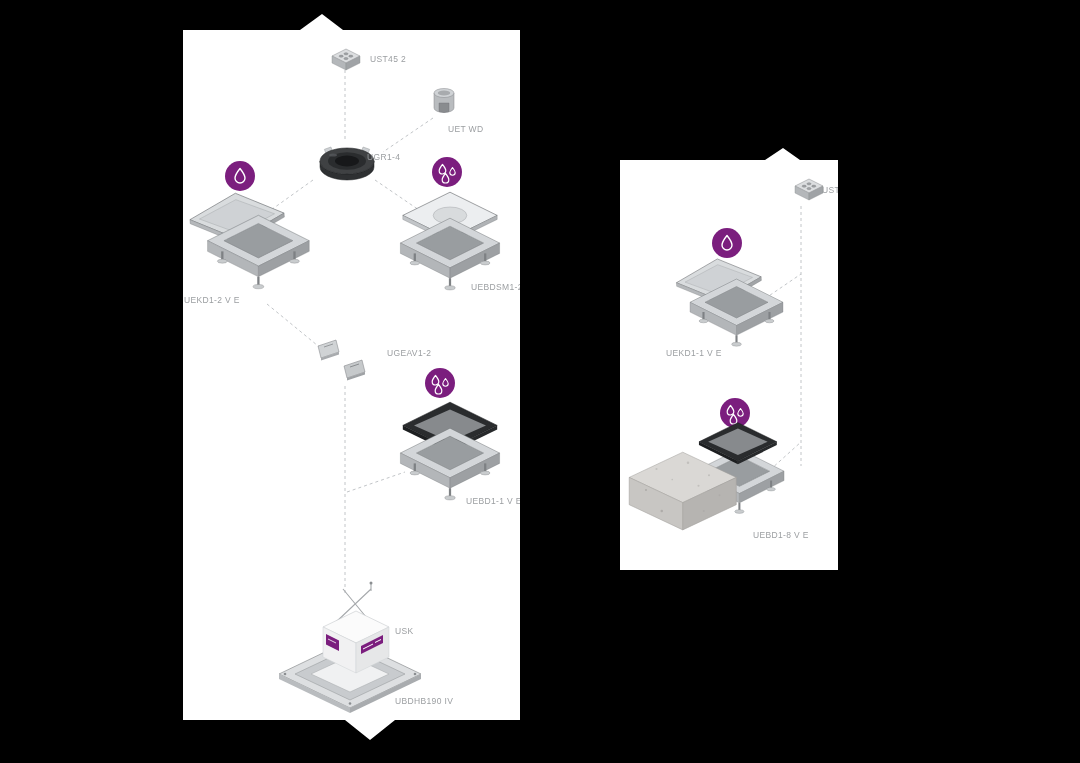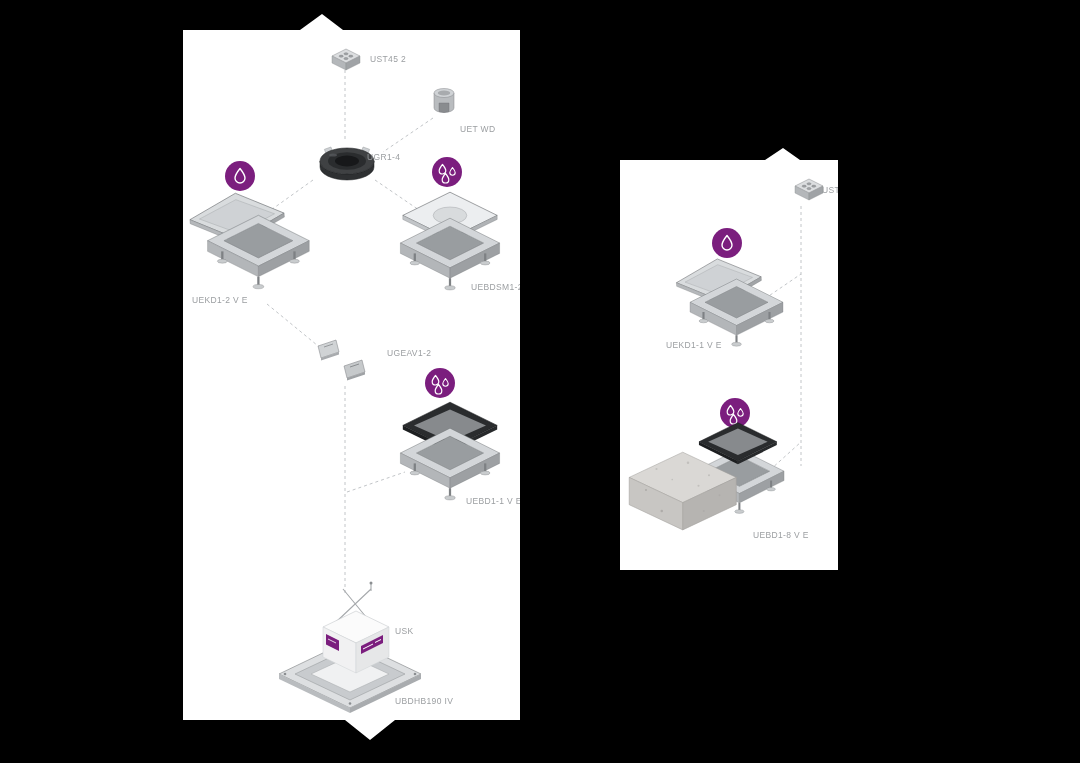--- a/index.html
+++ b/index.html
@@ -167,21 +167,21 @@
           <use href="#g-ust45"></use>
         </svg>
     </div>
     <div class="lbl" style="left:187px;top:40px">UST45 2</div>
 
     <div class="node" style="left:248px;top:72px">
       <svg width="26" height="32" viewBox="0 0 26 32">
           <use href="#g-uet"></use>
         </svg>
     </div>
-    <div class="lbl" style="left:277px;top:110px">UET WD</div>
+    <div class="lbl" style="left:265px;top:110px">UET WD</div>
 
     <div class="node" style="left:134px;top:130px">
       <svg width="60" height="38" viewBox="0 0 60 38">
           <use href="#g-ugr"></use>
         </svg>
     </div>
     <div class="lbl" style="left:184px;top:138px">UGR1-4</div>
 
     <svg class="node" style="left:42px;top:147px" width="30" height="30" viewBox="0 0 30 30">
         <use href="#g-drop1"></use>
@@ -189,21 +189,21 @@
     <svg class="node" style="left:249px;top:143px" width="30" height="30" viewBox="0 0 30 30">
         <use href="#g-drop3"></use>
       </svg>
 
     <div class="node" style="left:0px;top:176px">
       <svg width="135" height="118" viewBox="0 0 135 118">
         <use href="#g-lid-flat" transform="translate(2,0) scale(0.8) rotate(-4 65 33)"></use>
         <use href="#g-box-base" transform="translate(18,22) scale(0.82)"></use>
       </svg>
     </div>
-    <div class="lbl" style="left:9px;top:281px">UEKD1-2 V E</div>
+    <div class="lbl" style="left:1px;top:281px">UEKD1-2 V E</div>
 
     <div class="node" style="left:205px;top:175px">
       <svg width="120" height="118" viewBox="0 0 120 118">
         <use href="#g-cover-sm" transform="translate(10,0) scale(0.8)"></use>
         <use href="#g-box-base" transform="translate(6,26) scale(0.8)"></use>
       </svg>
     </div>
     <div class="lbl" style="left:288px;top:268px">UEBDSM1-2 V E</div>
 
     <div class="node" style="left:132px;top:324px">
@@ -261,21 +261,21 @@
     <svg class="node" style="left:92px;top:80px" width="30" height="30" viewBox="0 0 30 30">
         <use href="#g-drop1"></use>
       </svg>
 
     <div class="node" style="left:38px;top:106px">
       <svg width="135" height="118" viewBox="0 0 135 118">
         <use href="#g-lid-flat" transform="translate(14,2) scale(0.72) rotate(-4 65 33)"></use>
         <use href="#g-box-base" transform="translate(26,22) scale(0.75)"></use>
       </svg>
     </div>
-    <div class="lbl" style="left:46px;top:192px">UEKD1-1 V E</div>
+    <div class="lbl" style="left:46px;top:200px">UEKD1-1 V E</div>
 
     <svg class="node" style="left:100px;top:250px" width="30" height="30" viewBox="0 0 30 30">
         <use href="#g-drop3"></use>
       </svg>
 
     <div class="node" style="left:5px;top:272px">
       <svg width="180" height="115" viewBox="0 0 180 115">
         <use href="#g-box-base" transform="translate(64,26) scale(0.72)"></use>
         <use href="#g-concrete" transform="translate(0,28) scale(1.05)"></use>
         <use href="#g-lid-dark" transform="translate(70,0) scale(0.66)"></use>

